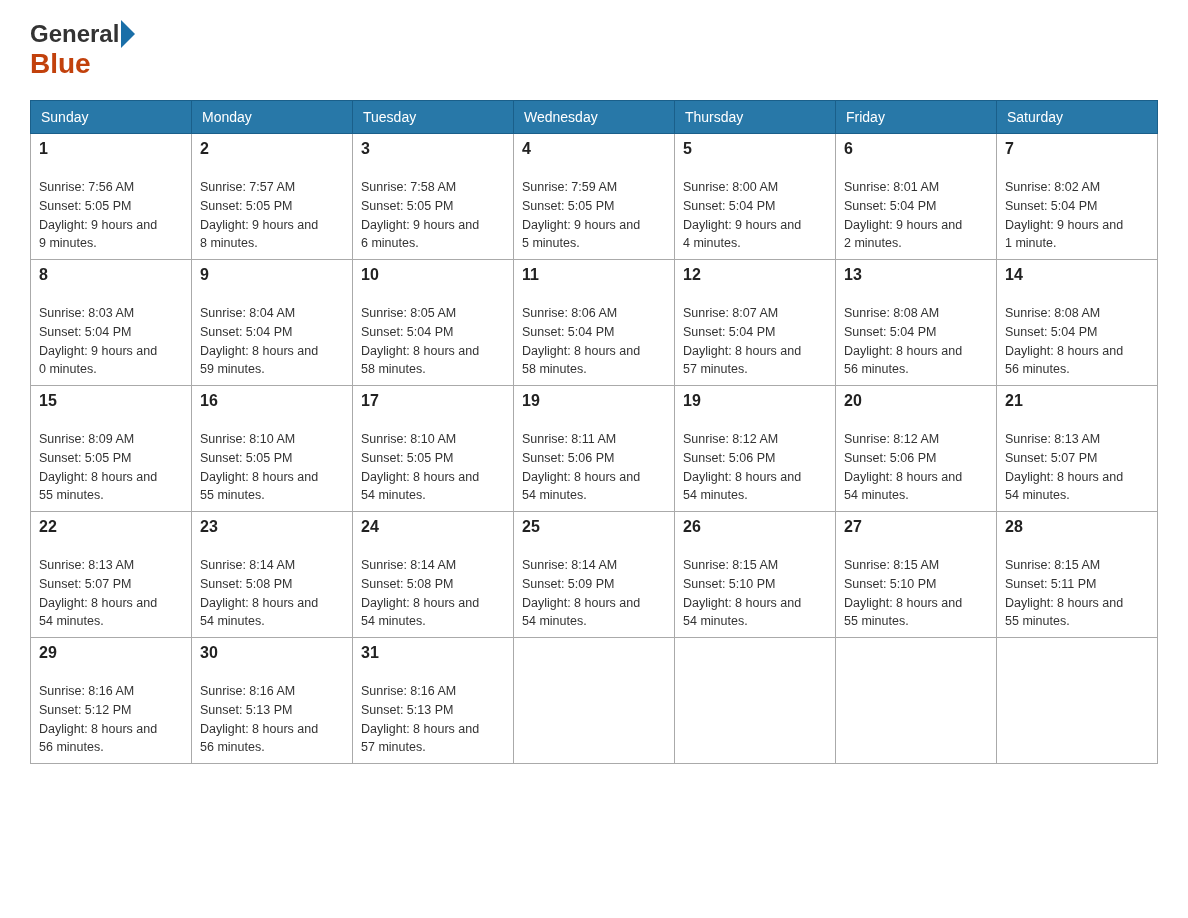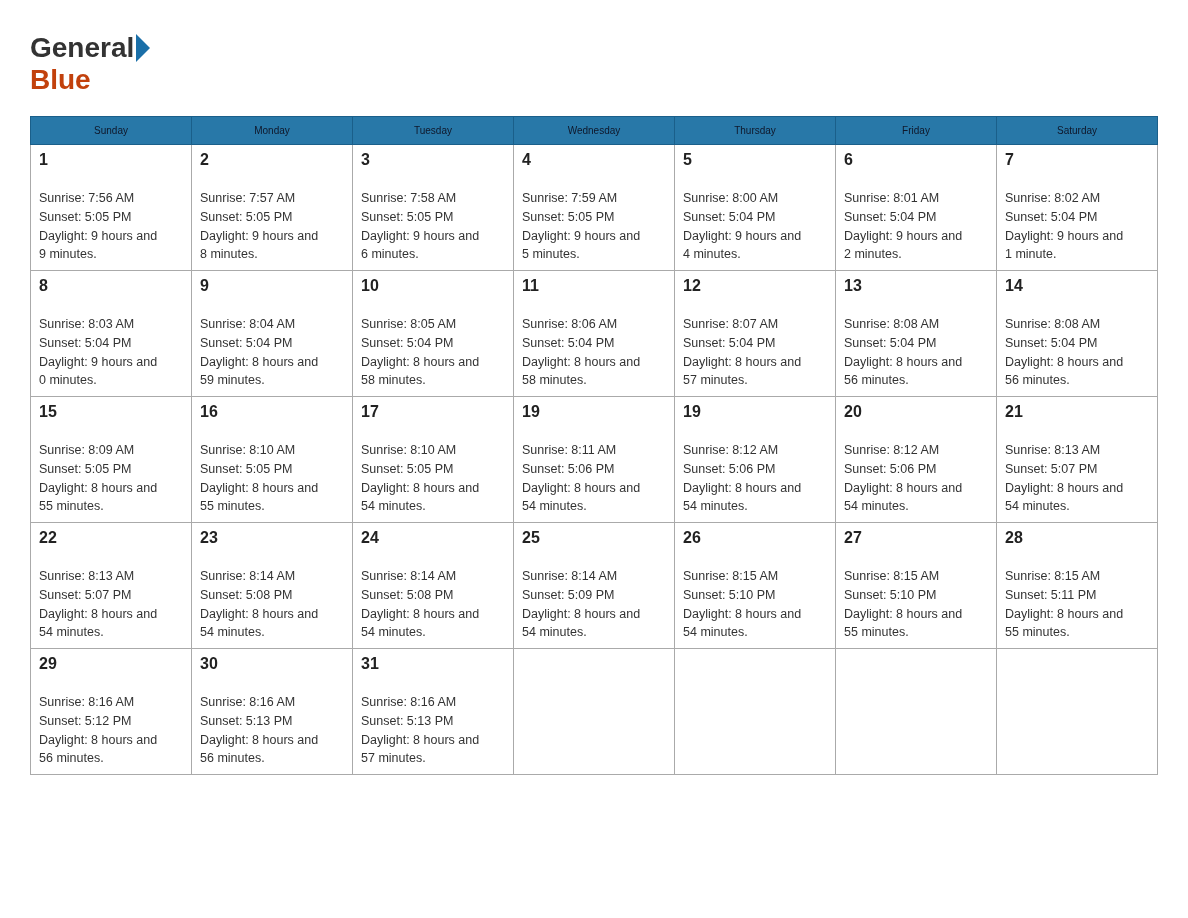--- a/index.html
+++ b/index.html
@@ -15,26 +15,25 @@
       justify-content: space-between;
       align-items: flex-start;
       margin-bottom: 20px;
     }
     .logo {
       display: flex;
       flex-direction: column;
       align-items: flex-start;
     }
     .logo-text {
-      font-size: 28px;
+      font-size: 24px;
       font-weight: bold;
       color: #333;
       display: flex;
       align-items: center;
-      margin-top: 12px;
     }
     .logo-general { color: #333; }
     .logo-arrow {
       width: 0; height: 0;
       border-left: 14px solid #1a6fa8;
       border-top: 14px solid transparent;
       border-bottom: 14px solid transparent;
       display: inline-block;
       margin: 0 2px;
       vertical-align: middle;
@@ -54,25 +53,25 @@
       color: #555;
       margin-top: 6px;
     }
     table {
       width: 100%;
       border-collapse: collapse;
       table-layout: fixed;
     }
     thead th {
       background-color: #2878a8;
-      color: #0f172a;
-      font-size: 10px;
+      color: #ffffff;
+      font-size: 14px;
       font-weight: normal;
       padding: 8px 10px;
-      text-align: center;
+      text-align: left;
       border: 1px solid #1a5f8a;
     }
     tbody td {
       border: 1px solid #aaa;
       vertical-align: top;
       padding: 6px 8px;
       font-size: 13px;
       color: #333;
       height: 110px;
     }

